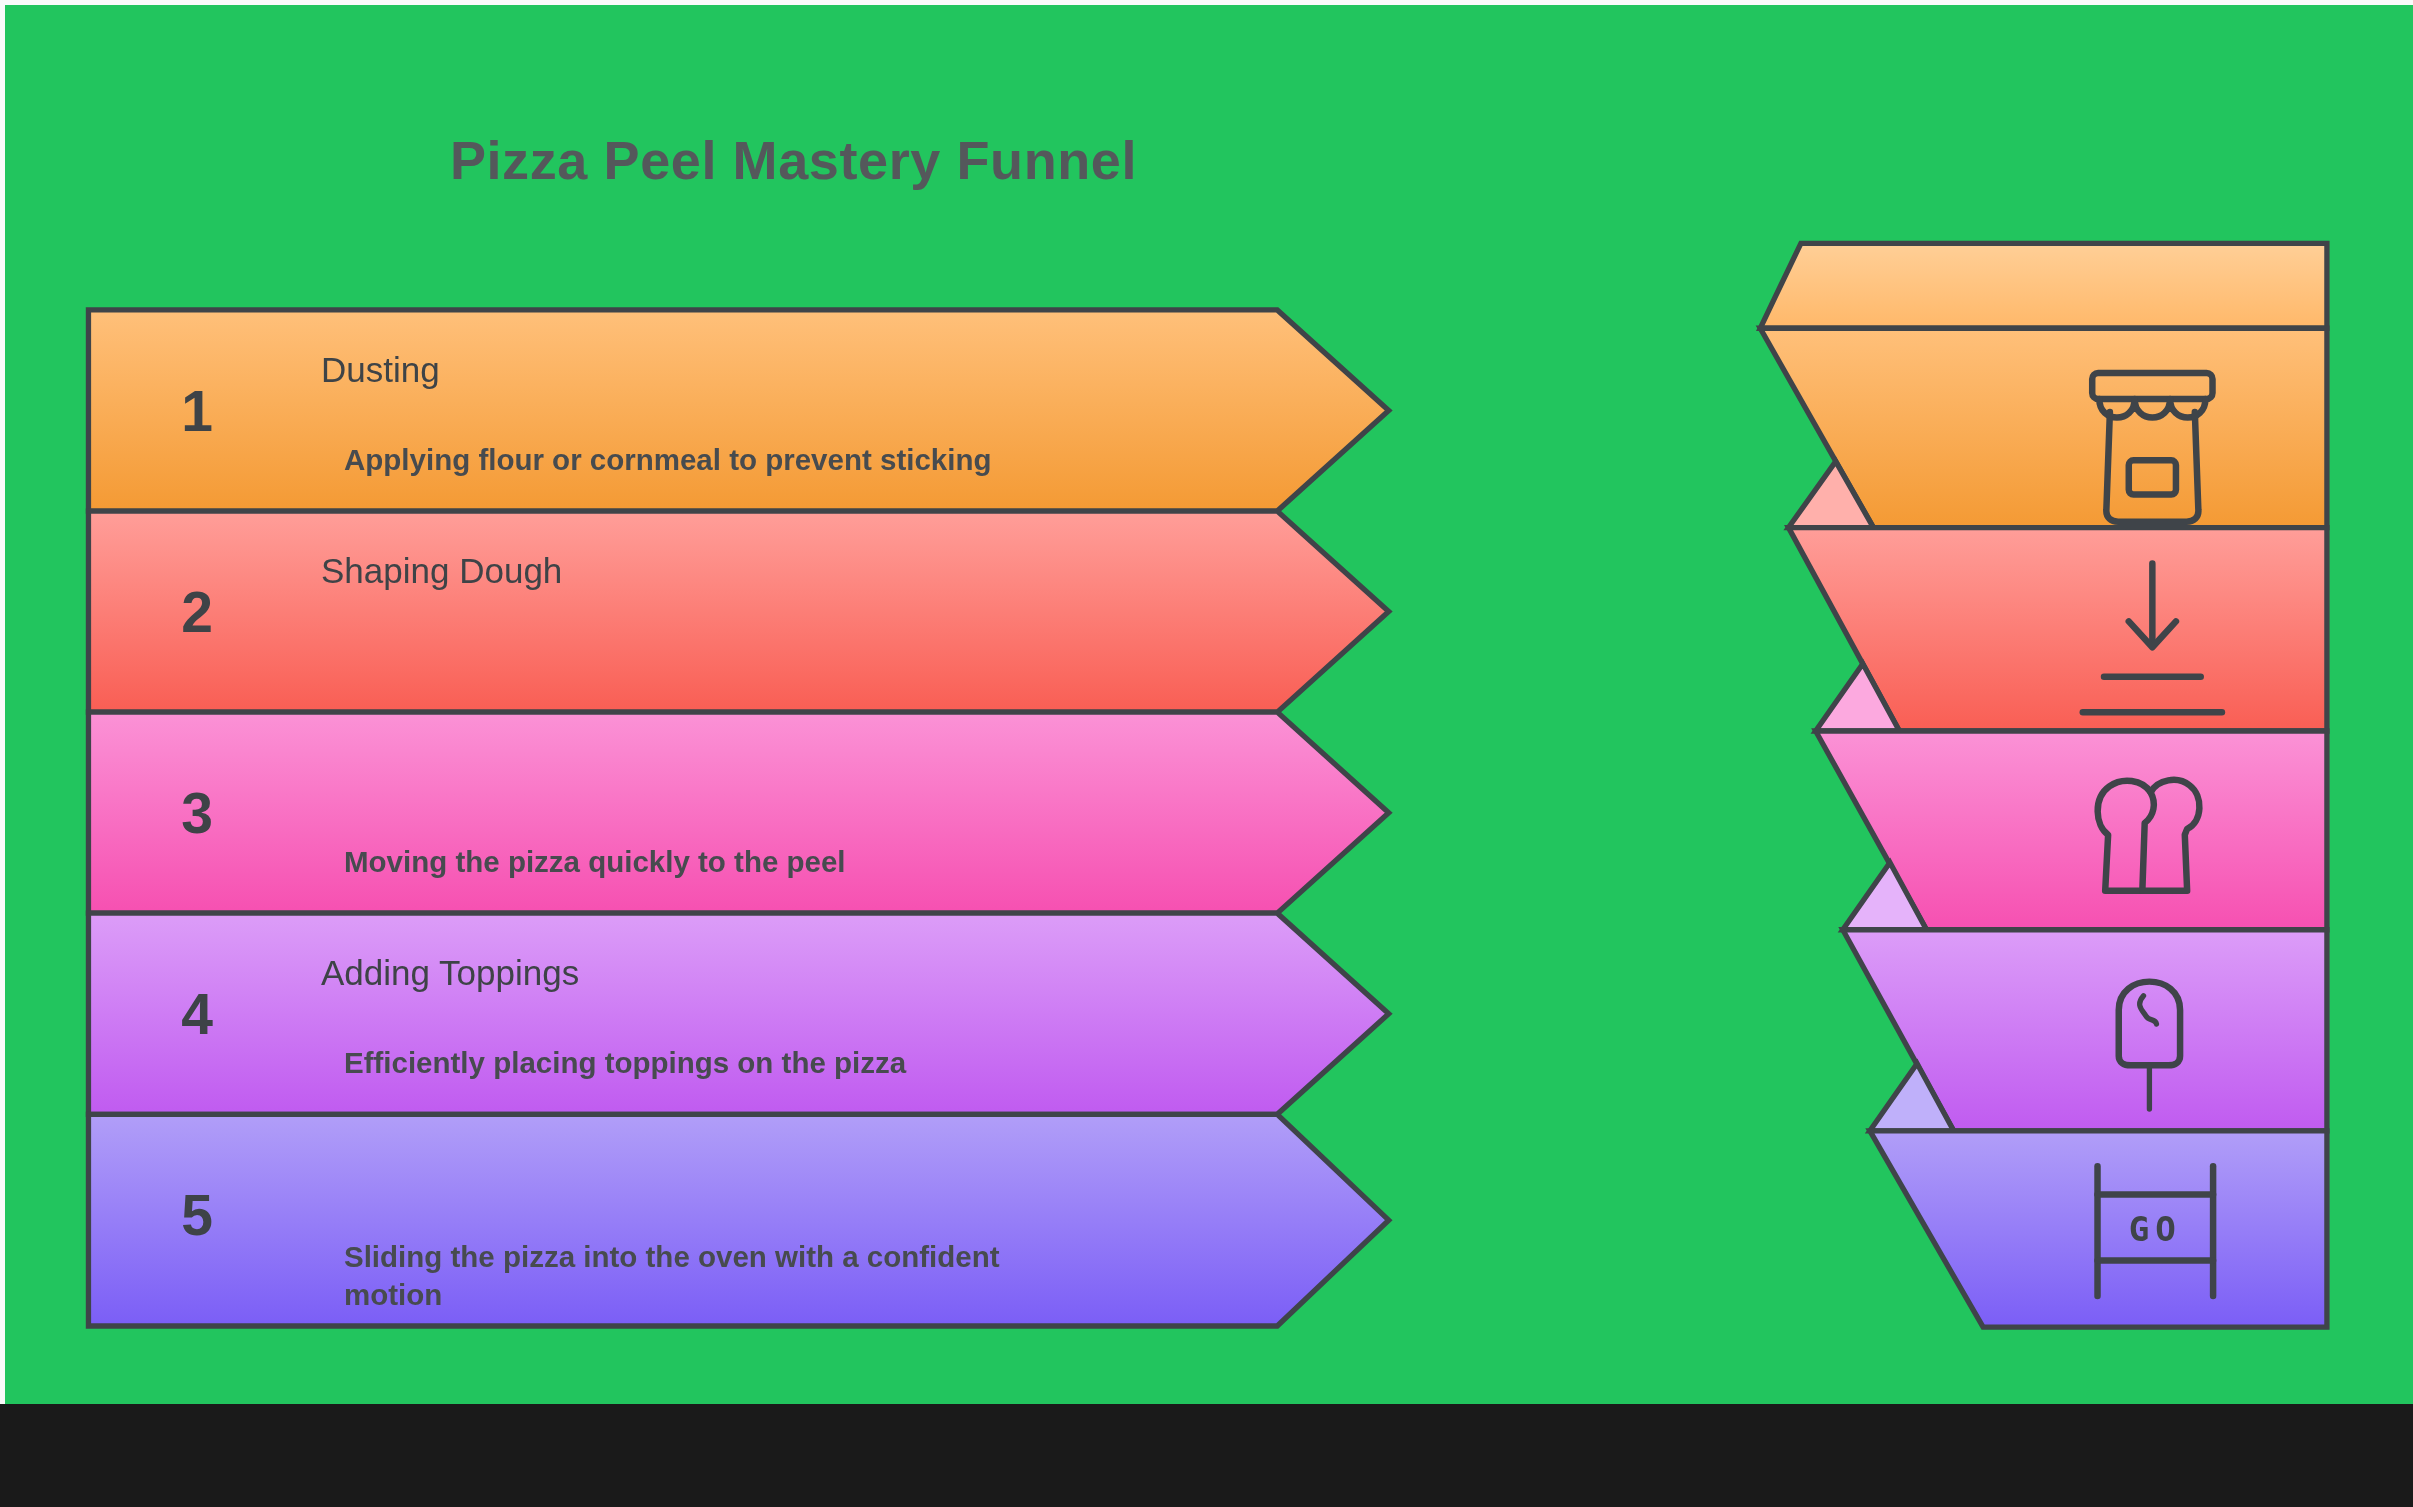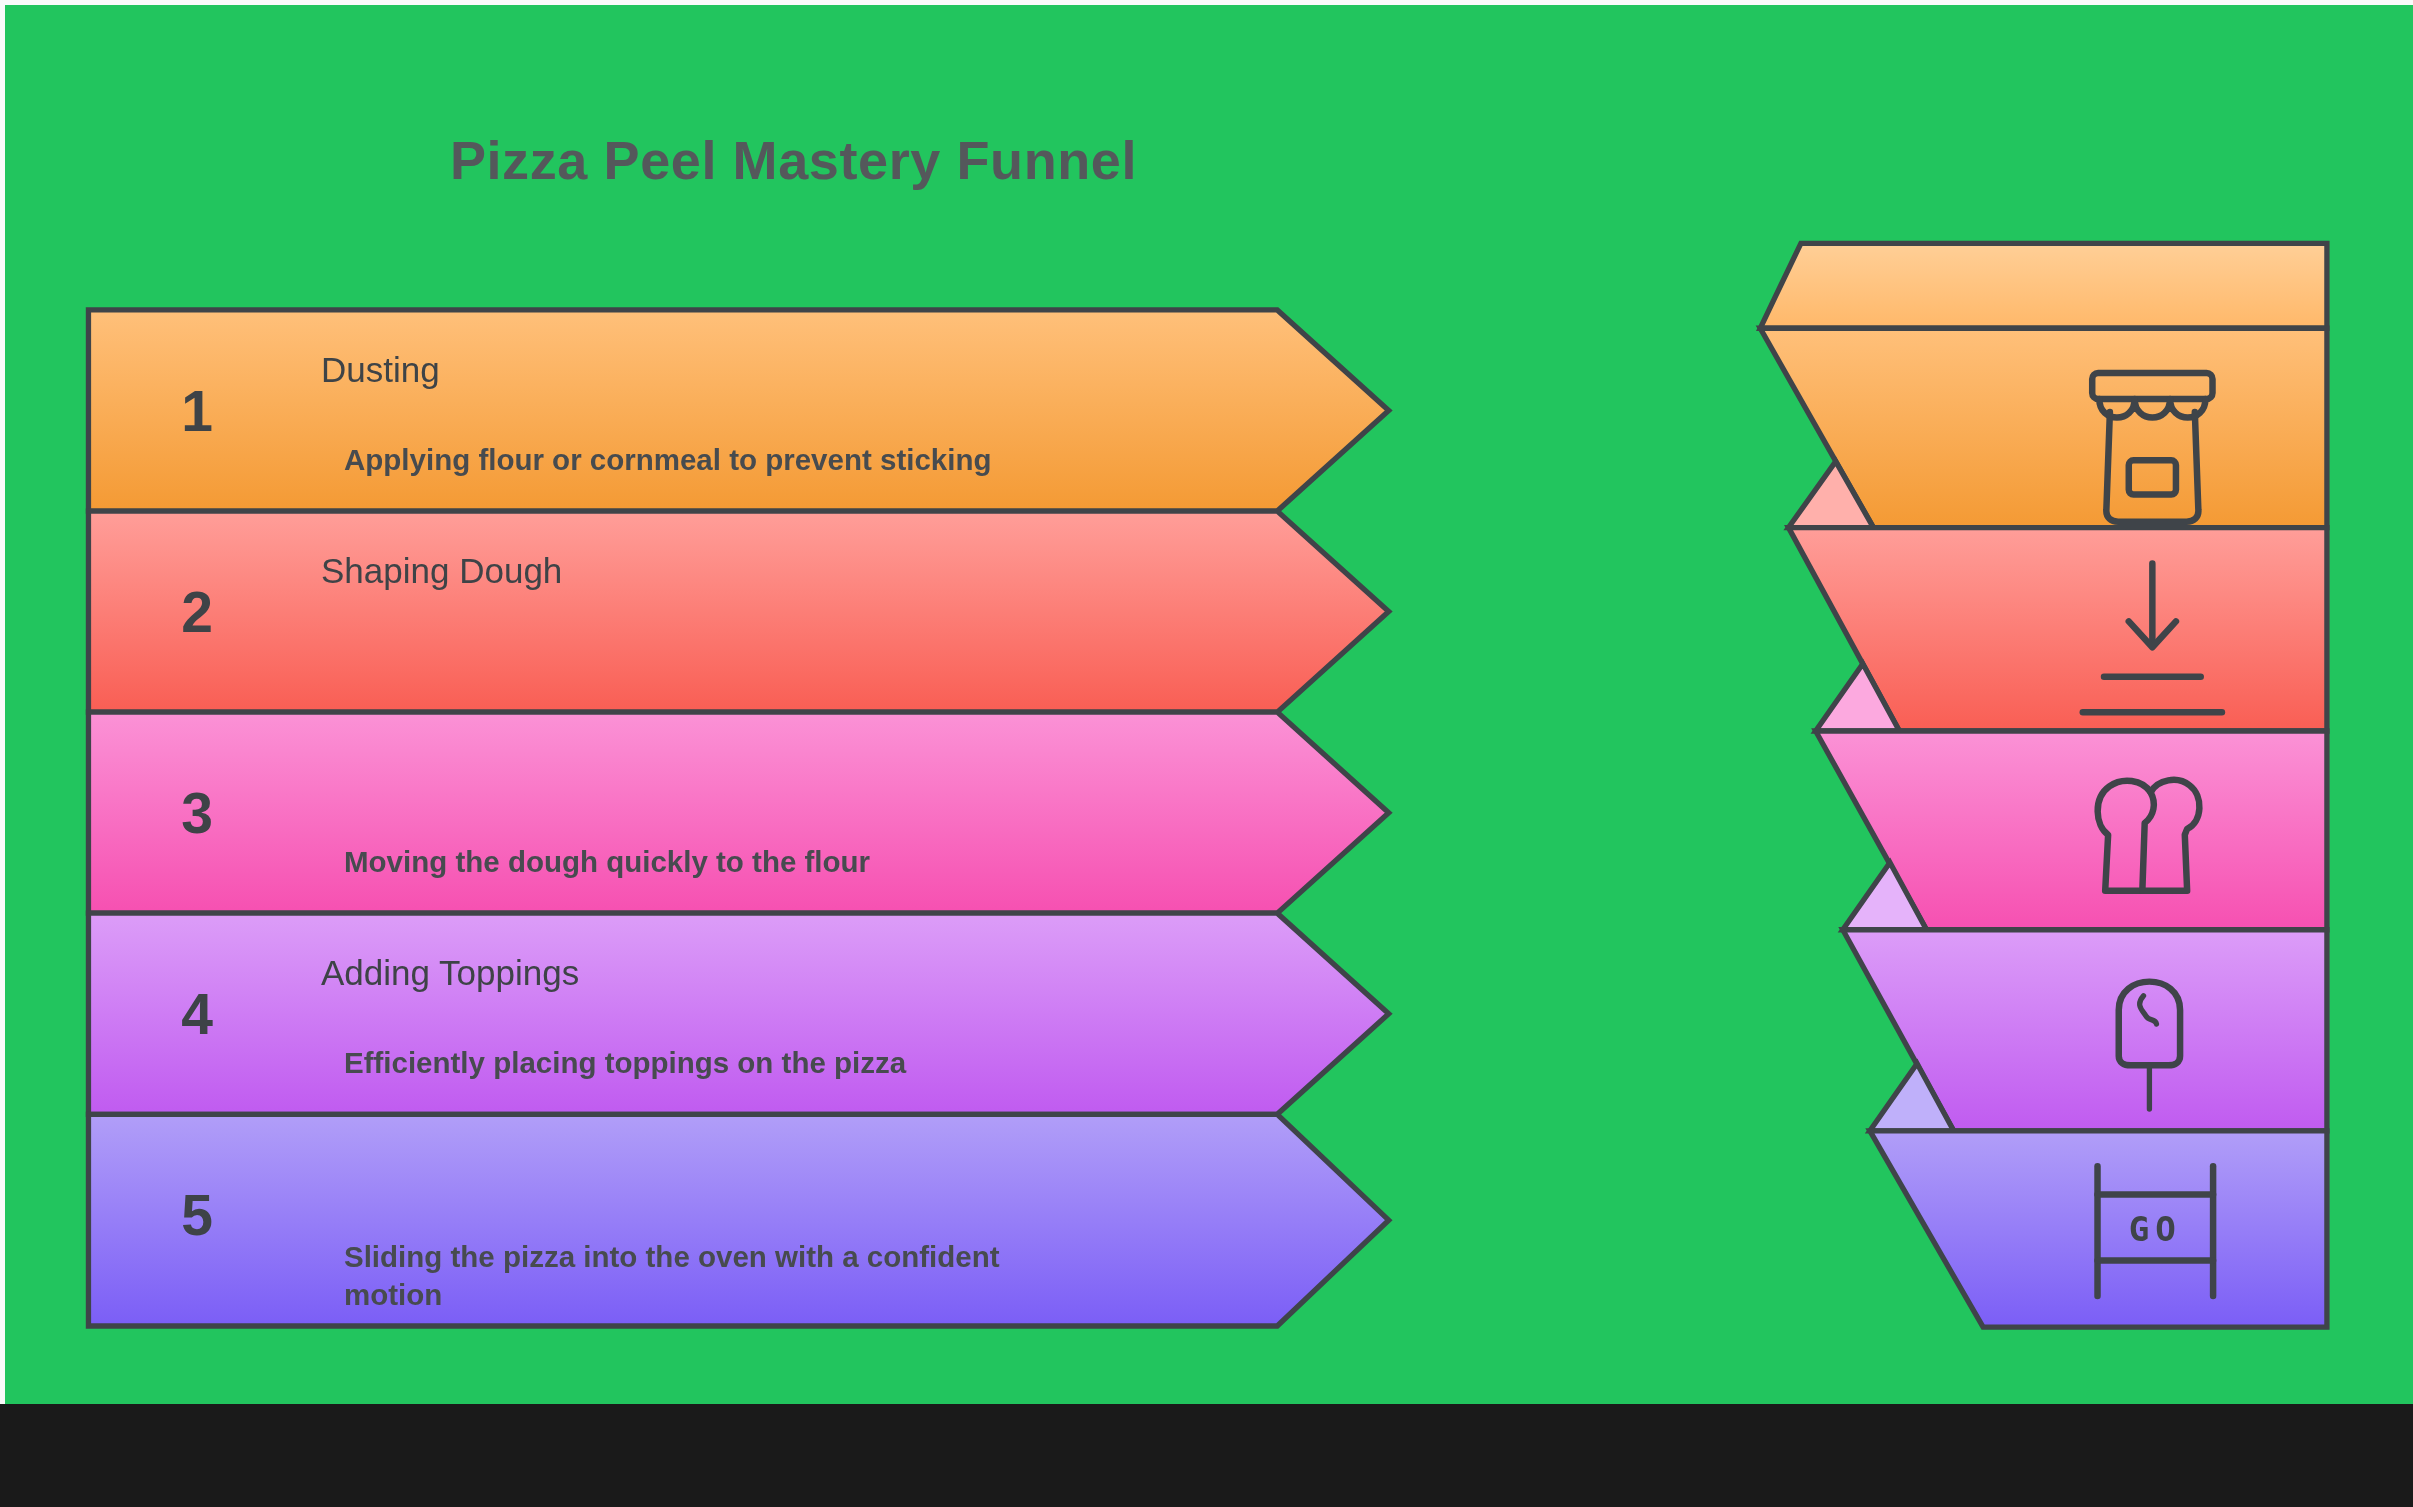--- a/index.html
+++ b/index.html
@@ -128,21 +128,21 @@
   <div class="num" style="top:511px">2</div>
   <div class="num" style="top:712px">3</div>
   <div class="num" style="top:913px">4</div>
   <div class="num" style="top:1114px">5</div>
 
   <div class="step-title" style="top:351px">Dusting</div>
   <div class="step-title" style="top:552px">Shaping Dough</div>
   <div class="step-title" style="top:954px">Adding Toppings</div>
 
   <div class="step-desc" style="top:441px">Applying flour or cornmeal to prevent sticking</div>
-  <div class="step-desc" style="top:843px">Moving the dough quickly to the flour</div>
+  <div class="step-desc" style="top:843px">Moving the pizza quickly to the peel</div>
   <div class="step-desc" style="top:1044px">Efficiently placing toppings on the pizza</div>
   <div class="step-desc narrow" style="top:1238px">Sliding the pizza into the oven with a confident motion</div>
 
   <div class="footer-bar">
     
   </div>
 
 </div>
 
 

